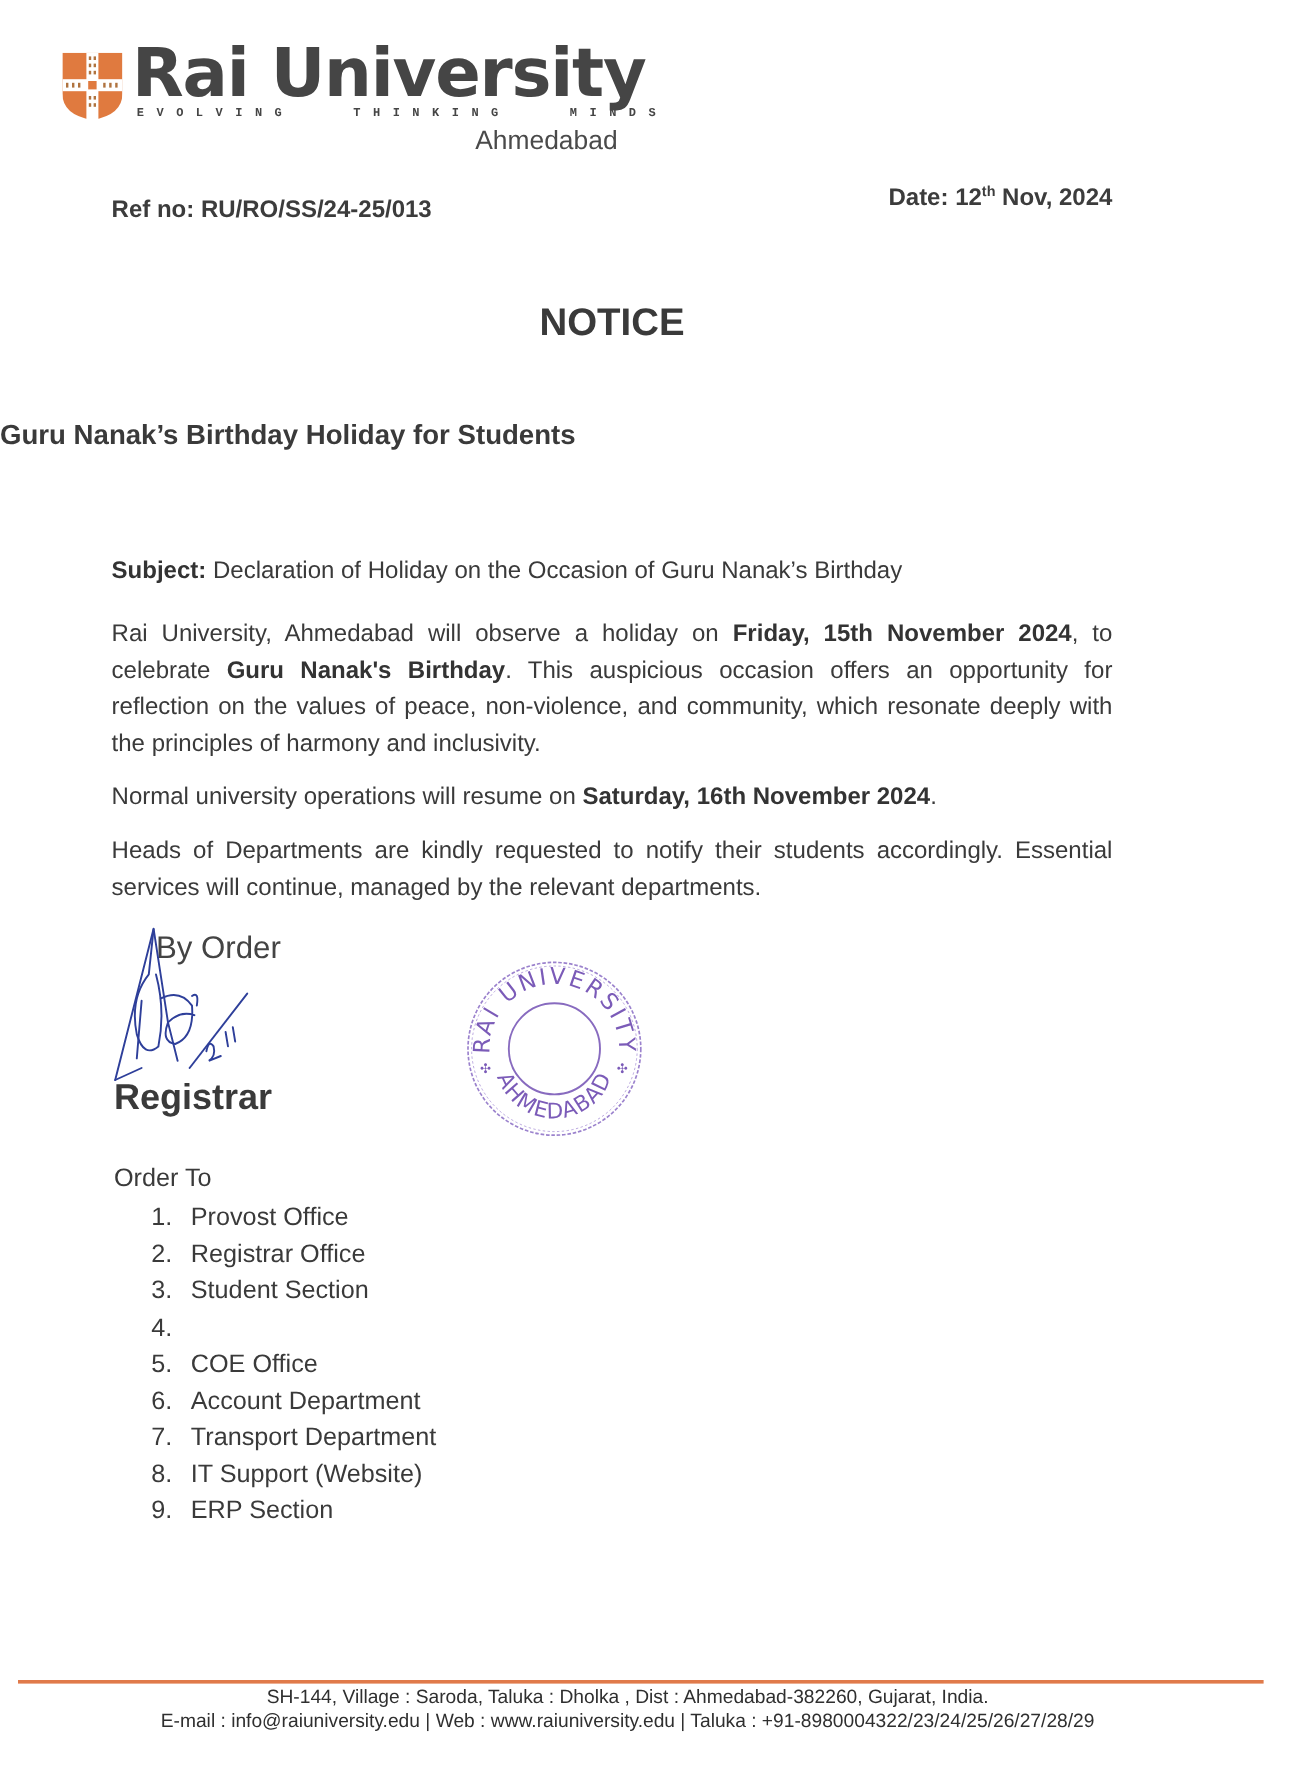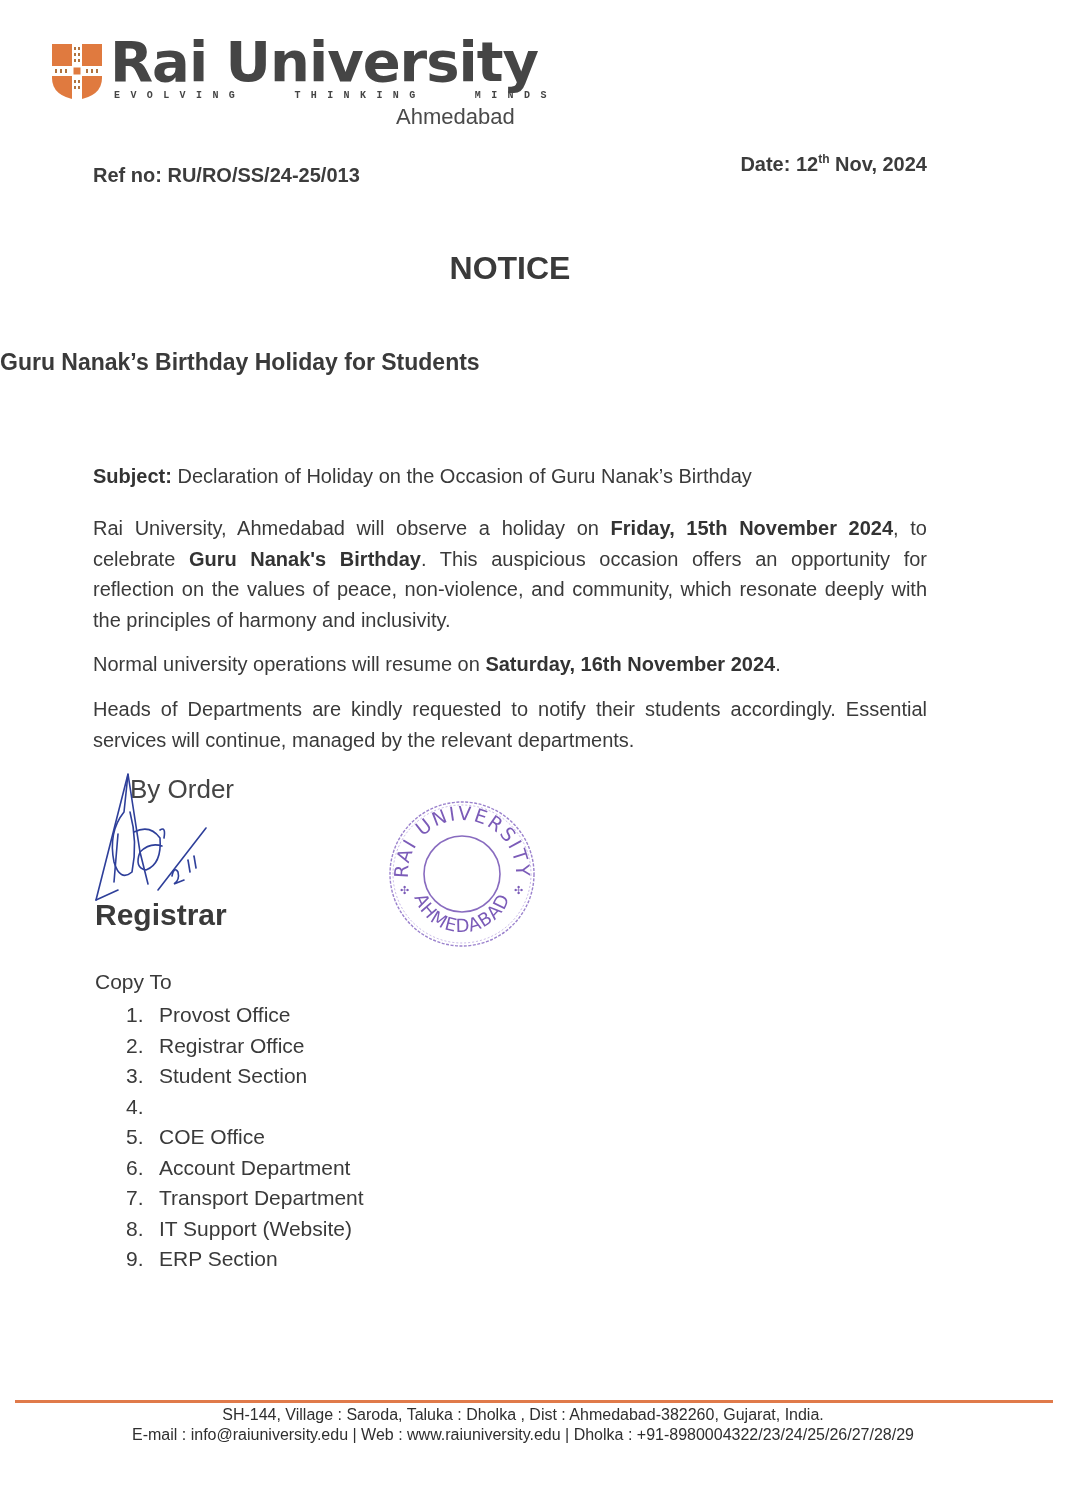--- a/index.html
+++ b/index.html
@@ -126,21 +126,21 @@
   <text font-family="DejaVu Sans, sans-serif" font-size="19" fill="#7B5BB8" letter-spacing="2">
     <textPath href="#stampTop" startOffset="50%" text-anchor="middle">RAI UNIVERSITY</textPath>
   </text>
   <text font-family="DejaVu Sans, sans-serif" font-size="18" fill="#7B5BB8" letter-spacing="1">
     <textPath href="#stampBottom" startOffset="50%" text-anchor="middle">AHMEDABAD</textPath>
   </text>
   <text x="14" y="96" font-size="11" fill="#7B5BB8">✣</text>
   <text x="128" y="96" font-size="11" fill="#7B5BB8">✣</text>
 </svg>
 
-<div class="abs copy-to">Copy To</div>
+<div class="abs copy-to">Order To</div>
 <ul class="abs copy-list">
   <li>
       <span class="num">1.</span>
       <span>Provost Office</span>
     </li>
   <li>
       <span class="num">2.</span>
       <span>Registrar Office</span>
     </li>
   <li>
@@ -167,13 +167,13 @@
       <span>IT Support (Website)</span>
     </li>
   <li>
       <span class="num">9.</span>
       <span>ERP Section</span>
     </li>
 </ul>
 
 <div class="abs footer-rule"></div>
 <div class="abs footer-addr">SH-144, Village : Saroda, Taluka : Dholka , Dist : Ahmedabad-382260, Gujarat, India.</div>
-<div class="abs footer-contact"><span>E-mail : </span><span>info@raiuniversity.edu</span><span> | Web : </span><span>www.raiuniversity.edu</span><span> | Dholka : </span><span>+91-8980004322/23/24/25/26/27/28/29</span></div>
+<div class="abs footer-contact"><span>E-mail : </span><span>info@raiuniversity.edu</span><span> | Web : </span><span>www.raiuniversity.edu</span><span> | Taluka : </span><span>+91-8980004322/23/24/25/26/27/28/29</span></div>
 
 </body></html>

